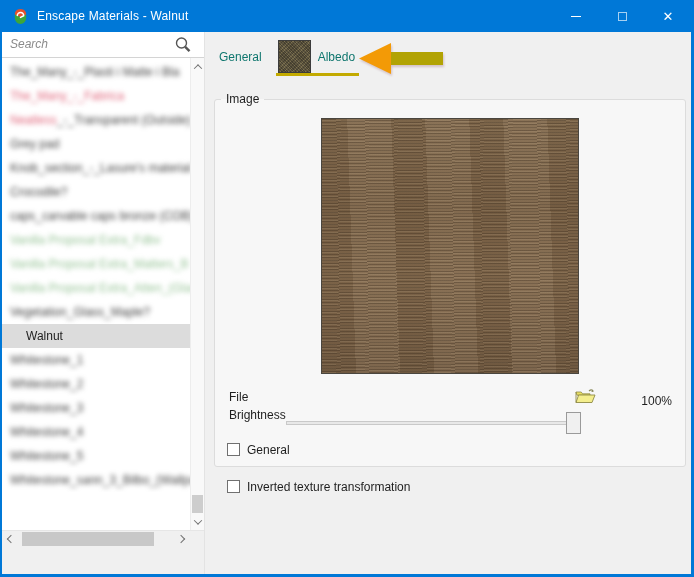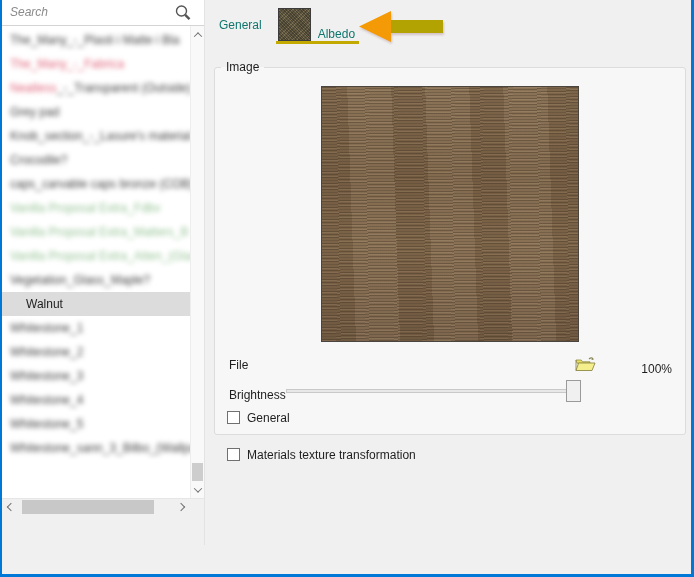--- a/index.html
+++ b/index.html
@@ -44,21 +44,21 @@
   .hscroll{height:17px;background:#f0f0f0;position:relative;border-top:1px solid #e6e6e6;}
   .hs-btn{position:absolute;top:0;width:14px;height:16px;display:flex;align-items:center;justify-content:center;}
   .hs-left{left:2px;} .hs-right{right:16px;}
   .hs-thumb{position:absolute;left:20px;top:1px;width:132px;height:14px;background:#c8c8c8;}
   .sidebar-footer{height:30px;background:#f0f0f0;}
   
   .main{position:relative;flex:1;background:#f0f0f0;}
   .tabs{position:absolute;left:10px;top:8px;display:flex;align-items:center;}
   .tab{font-size:12px;color:#0f766e;cursor:default;}
   .tab-general{padding:10px 14px 12px 4px;}
-  .tab-albedo{display:flex;align-items:flex-end;gap:7px;padding:0 4px 0 2px;border-bottom:3px solid var(--tab_underline);}
+  .tab-albedo{display:flex;align-items:center;gap:7px;padding:0 4px 0 2px;border-bottom:3px solid var(--tab_underline);}
   .tab-thumb{width:33px;height:33px;border:1px solid #3c3c3c;background-color:#5f5741;
     background-image:repeating-linear-gradient(45deg, rgba(0,0,0,.28) 0 1px, transparent 1px 2px),
       repeating-linear-gradient(-45deg, rgba(205,185,125,.25) 0 1px, transparent 1px 3px);}
   .annot-arrow{position:absolute;left:152px;top:9px;filter:drop-shadow(1.5px 2px 1px rgba(160,110,120,.35));}
   
   .groupbox{position:absolute;left:9px;top:67px;width:472px;height:368px;border:1px solid #dcdcdc;border-radius:3px;background:#f7f7f7;}
   .groupbox-label{position:absolute;left:16px;top:60px;padding:0 5px;font-size:12px;color:#1e1e1e;z-index:2;background:linear-gradient(#f0f0f0 52%, #f7f7f7 52%);}
   .texture{position:absolute;left:116px;top:86px;width:258px;height:256px;border:1px solid #4a463f;
     background-color:#7e664a;
     background-image:
@@ -71,20 +71,39 @@
   .slider-track{position:absolute;left:81px;top:389px;width:295px;height:4px;background:#e8e8e8;border:1px solid #c9c9c9;}
   .slider-thumb{position:absolute;top:380px;width:15px;height:22px;background:#f0f0f0;border:1px solid #9a9a9a;}
   .checkbox{display:inline-block;width:13px;height:13px;background:#fff;border:1px solid #707070;vertical-align:-2px;margin-right:7px;}
   .check-row{position:absolute;font-size:12px;color:#1e1e1e;}
 </style>
 </head>
 <body>
 
 <div class="window">
 
+  <div class="titlebar">
+    <span class="logo">
+      <svg viewBox="0 0 24 24" width="17" height="17">
+        <path d="M12 1.5 C6.2 1.5 4 5.5 4 9 L12 13 L20 9 C20 5.5 17.8 1.5 12 1.5 Z" fill="#e8502a"></path>
+        <path d="M4 9 L12 13 L20 9 L20 13.5 C20 19 16.2 22.5 12 22.5 C7.8 22.5 4 19 4 13.5 Z" fill="#3da639"></path>
+        <path d="M7.5 10.5 a4.5 4.5 0 1 1 9 0.5 l-4.5 2.2" stroke="#ffffff" fill="none" stroke-width="2.1" stroke-linecap="round"></path>
+      </svg>
+    </span>
+    <span class="title">Enscape Materials - Walnut</span>
+    <div class="win-controls">
+      <div class="win-btn">
+          <span class="minline"></span>
+        </div>
+      <div class="win-btn">
+          <span class="maxbox"></span>
+        </div>
+      <div class="win-btn">✕</div>
+    </div>
+  </div>
 
   <div class="bodyrow">
 
     <div class="sidebar">
       <div class="searchbox">
         <input type="text" placeholder="Search" style="">
         <span class="mag">
           <svg width="18" height="18" viewBox="0 0 18 18">
             <circle cx="7.5" cy="7" r="5" fill="none" stroke="#555" stroke-width="1.4"></circle>
             <line x1="11.2" y1="10.8" x2="15.5" y2="15.2" stroke="#555" stroke-width="2.4"></line>
@@ -160,28 +179,28 @@
       <div class="folder-btn">
         <svg width="21" height="17" viewBox="0 0 21 17">
           <path d="M14 4 q2.6 -2.4 4.2 0.2" fill="none" stroke="#8a8a5a" stroke-width="1.2"></path>
           <path d="M17.6 2.6 l1 2.2 -2.3 0.2 z" fill="#8a8a5a"></path>
           <path d="M1 5 h5.2 l1.4 1.8 h7.4 v1.4 h-13 z" fill="#e9df62" stroke="#8f8a45" stroke-width="0.8"></path>
           <path d="M1 15.5 L3.6 8 H20 L17 15.5 Z" fill="#f4ee8d" stroke="#8f8a45" stroke-width="0.9"></path>
           <path d="M1 15.5 V5" stroke="#8f8a45" stroke-width="0.9"></path>
         </svg>
       </div>
 
-      <span class="lbl" style="left:24px;top:376px;margin-top:12px;">Brightness</span>
+      <span class="lbl" style="left:24px;top:376px;">Brightness</span>
       <div class="slider-track"></div>
       <div class="slider-thumb" id="brightness-thumb" style="left: 361px;"></div>
       <span class="lbl" style="right:19px;top:362px;">100%</span>
 
       <label class="check-row" style="left:22px;top:411px;">
         <span class="checkbox" id="inverted-box"></span><span>General</span>
       </label>
 
       <label class="check-row" style="left:22px;top:448px;">
-        <span class="checkbox" id="explicit-box"></span><span>Materials texture transformation</span>
+        <span class="checkbox" id="explicit-box"></span><span>Inverted texture transformation</span>
       </label>
 
     </div>
   </div>
 </div>
 
 </body></html>

